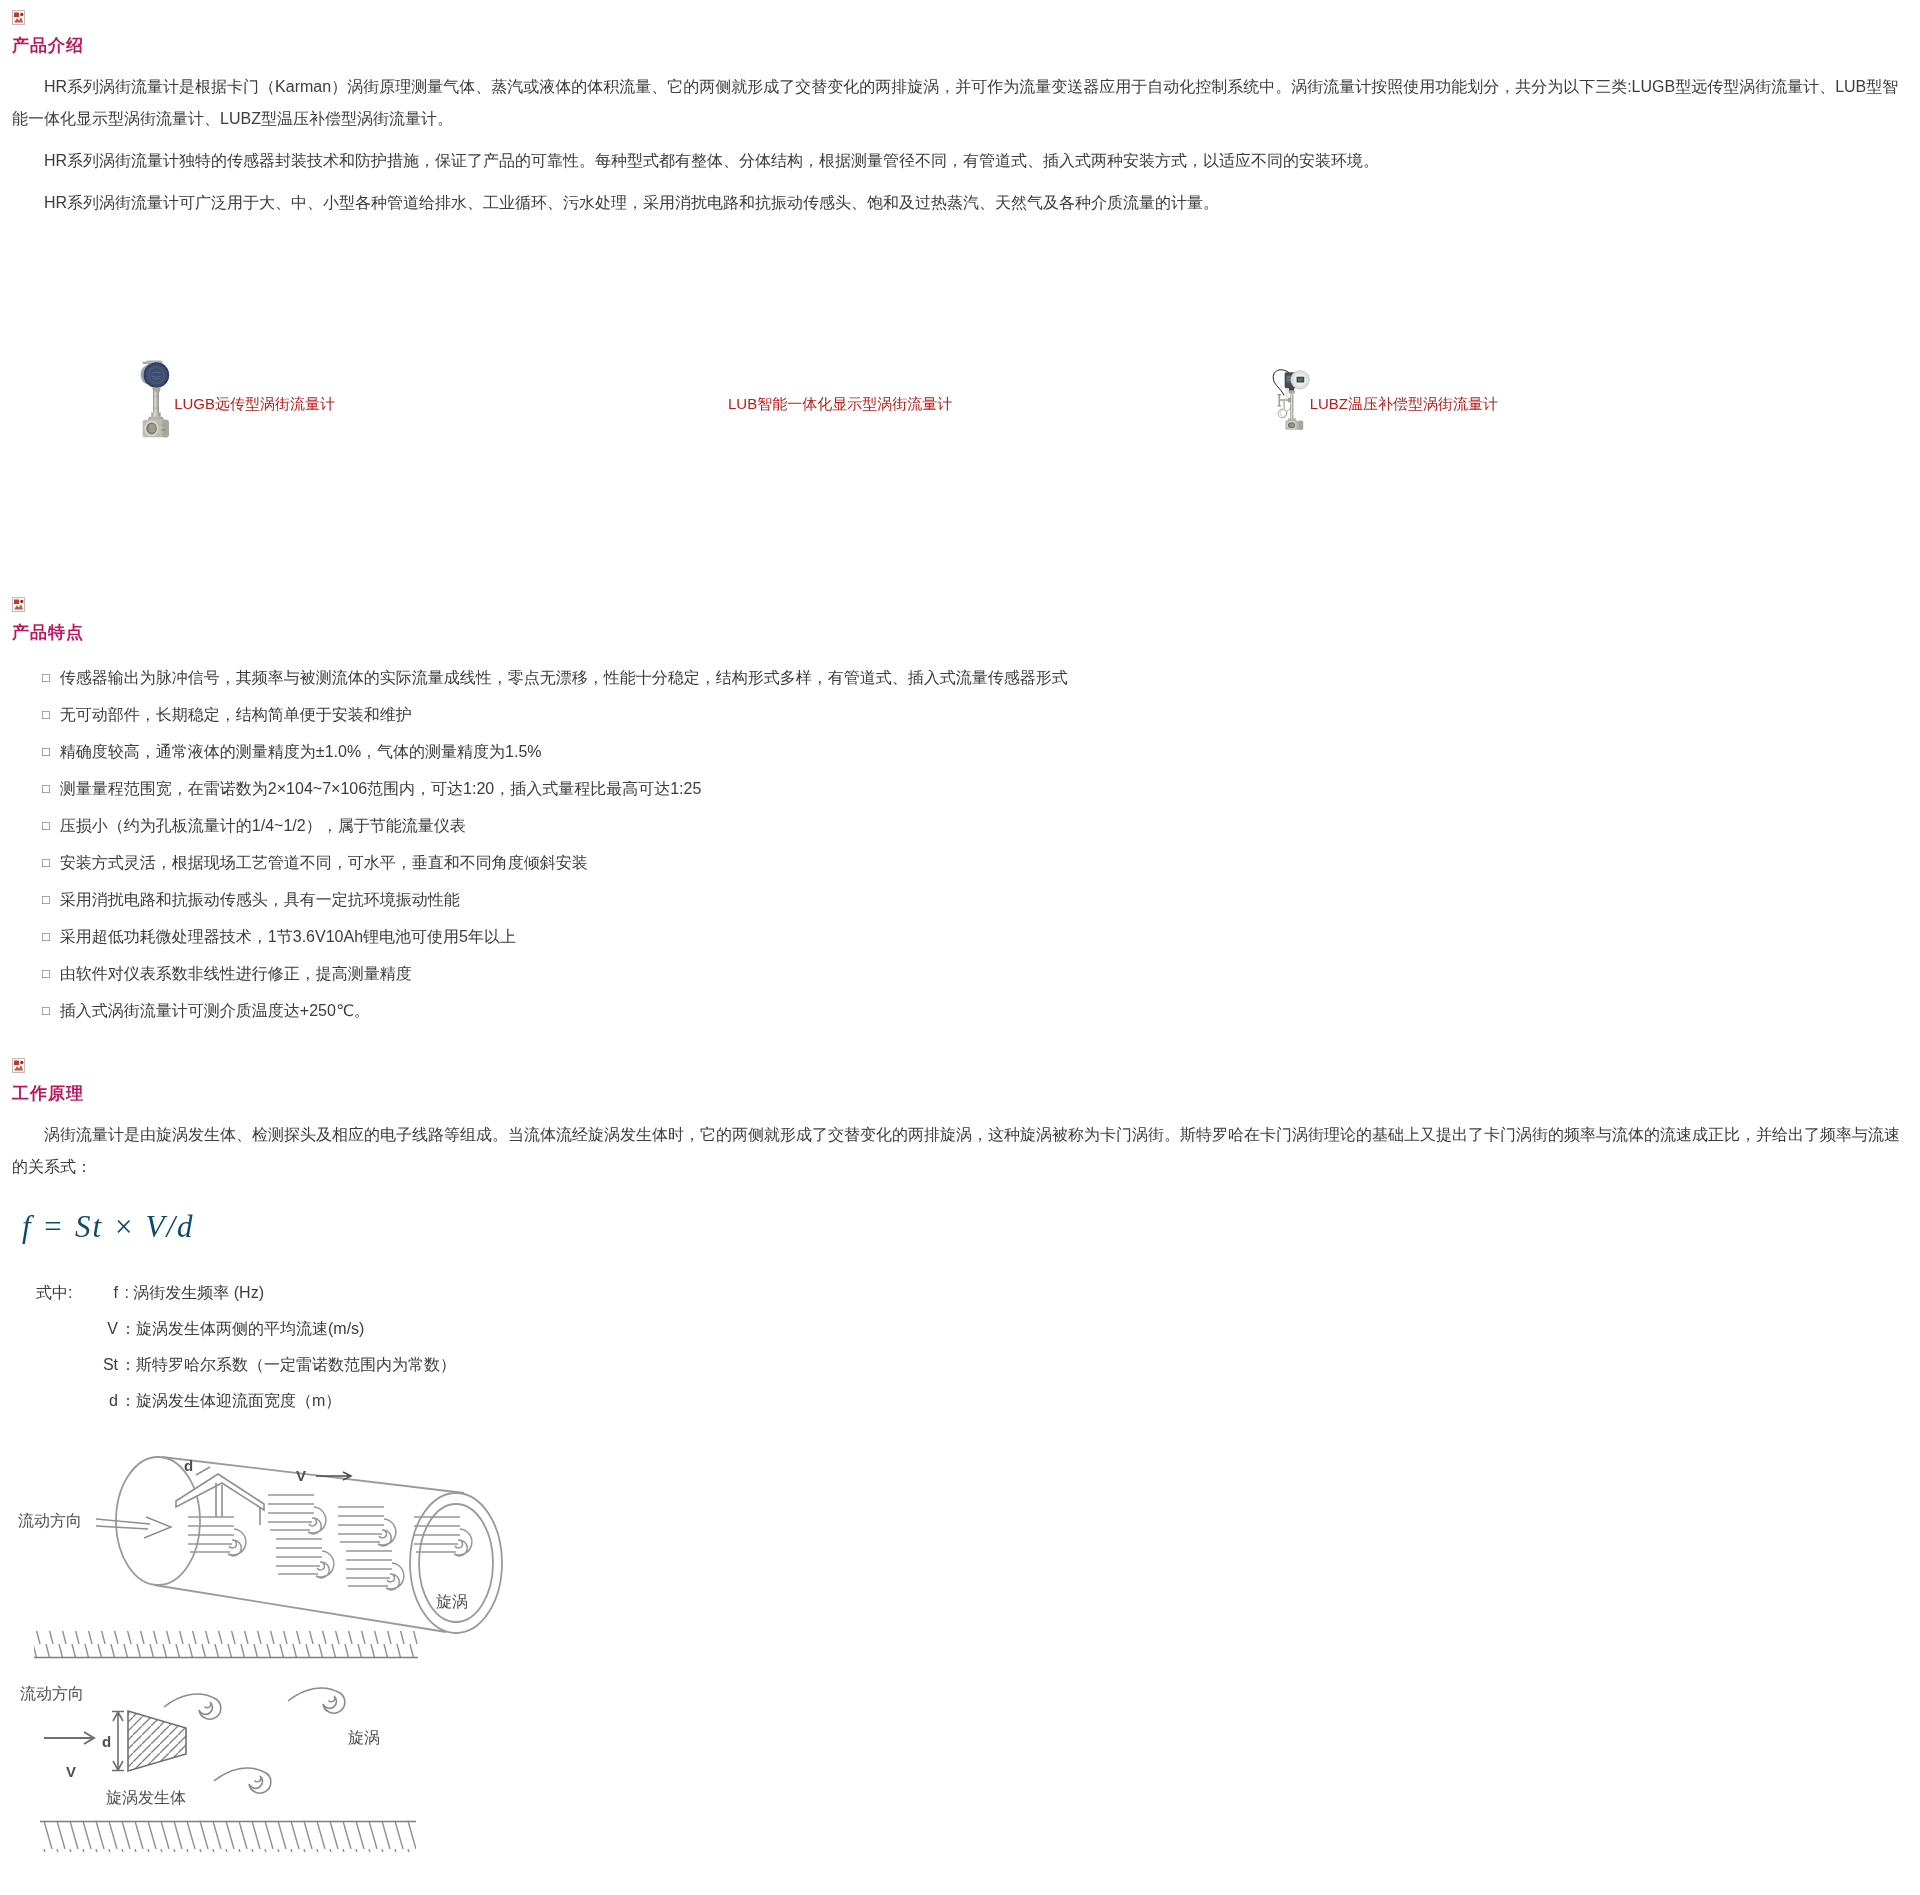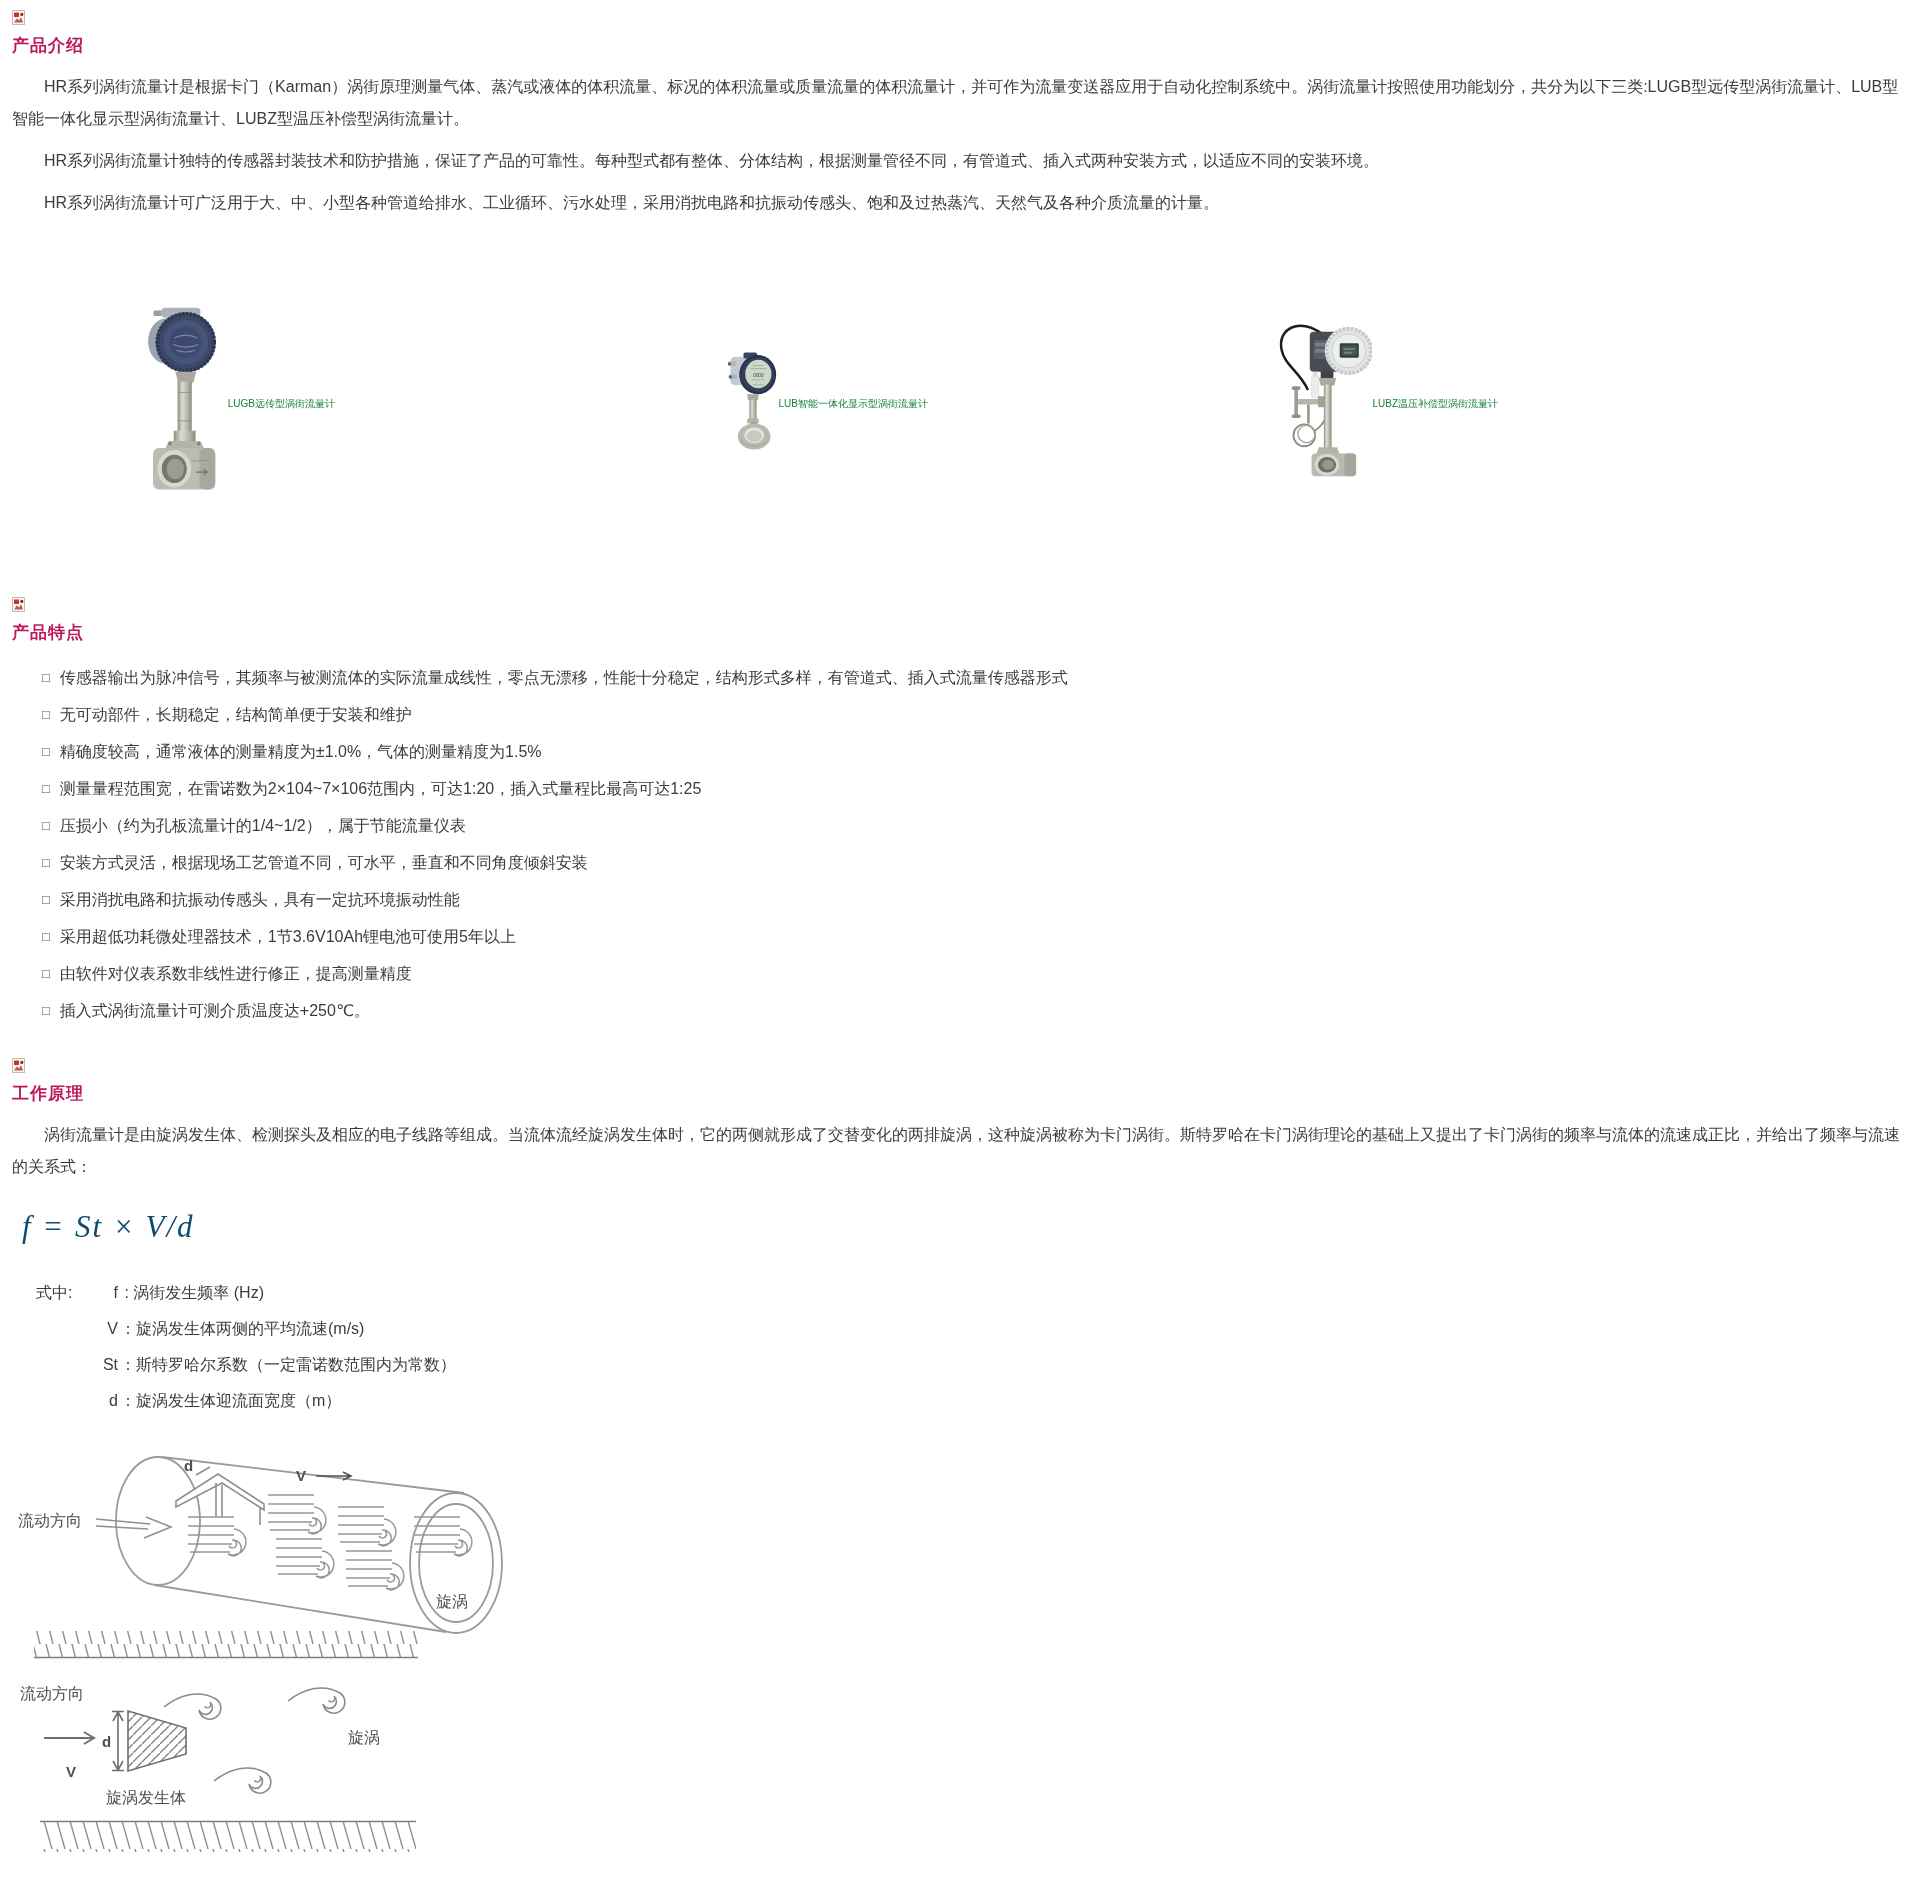--- a/index.html
+++ b/index.html
@@ -17,21 +17,21 @@
   }
   p.para{
     font-size:16px;line-height:32px;margin:0 0 10px 0;
     text-indent:2em;color:#3c3c3c;
   }
   .products{display:flex;margin-top:8px;}
   figure.product{margin:0;display:flex;flex-direction:row;align-items:center;}
   figure.p1{margin-left:123px;width:200px;}
   figure.p2{margin-left:393px;width:200px;}
   figure.p3{margin-left:340px;width:230px;}
-  figcaption{font-size:10px;color:#15803d;margin-top:10px;white-space:nowrap;}
+  figcaption{font-size:15px;color:#b91c1c;margin-top:10px;white-space:nowrap;}
   .sec-gap{margin-top:28px;}
   ul.feat{list-style:none;margin:16px 0 0 0;padding:0 0 0 30px;}
   ul.feat li{font-size:16px;line-height:36px;color:#3c3c3c;}
   ul.feat .blt{font-size:13px;color:#555;margin-right:10px;position:relative;top:-1px;}
   .formula{
     font-family:"Liberation Serif","DejaVu Serif",serif;
     font-style:italic;font-size:31px;color:#0c4a6e;
     margin:26px 0 0 10px;letter-spacing:2px;
   }
   .defs{margin-top:30px;}
@@ -49,21 +49,21 @@
 <div class="icon-row">
   <svg width="13" height="15">
     <rect x="0.5" y="0.5" width="12" height="14" fill="#fdf7f6" stroke="#c9b9b6"></rect>
     <rect x="2" y="2.5" width="5" height="4.5" fill="#c0392b"></rect>
     <circle cx="9.8" cy="4.4" r="1.6" fill="#8e2a20"></circle>
     <path d="M2,12.5 l3,-4.2 2,2.2 2.2,-3.2 1.8,5.2 z" fill="#b85c50"></path>
   </svg>
 </div>
 <h2 class="sec-title">产品介绍</h2>
 
-<p class="para">HR系列涡街流量计是根据卡门（Karman）涡街原理测量气体、蒸汽或液体的体积流量、标况的体积流量或质量流量的体积流量计，并可作为流量变送器应用于自动化控制系统中。涡街流量计按照使用功能划分，共分为以下三类:LUGB型远传型涡街流量计、LUB型智能一体化显示型涡街流量计、LUBZ型温压补偿型涡街流量计。</p>
+<p class="para">HR系列涡街流量计是根据卡门（Karman）涡街原理测量气体、蒸汽或液体的体积流量、它的两侧就形成了交替变化的两排旋涡，并可作为流量变送器应用于自动化控制系统中。涡街流量计按照使用功能划分，共分为以下三类:LUGB型远传型涡街流量计、LUB型智能一体化显示型涡街流量计、LUBZ型温压补偿型涡街流量计。</p>
 <p class="para">HR系列涡街流量计独特的传感器封装技术和防护措施，保证了产品的可靠性。每种型式都有整体、分体结构，根据测量管径不同，有管道式、插入式两种安装方式，以适应不同的安装环境。</p>
 <p class="para">HR系列涡街流量计可广泛用于大、中、小型各种管道给排水、工业循环、污水处理，采用消扰电路和抗振动传感头、饱和及过热蒸汽、天然气及各种介质流量的计量。</p>
 
 <div class="products">
 
   <figure class="product p1">
     <svg width="170" height="340" viewBox="0 0 170 340">
       <defs>
         <linearGradient id="g-steel1" x1="0" y1="0" x2="1" y2="0">
           <stop offset="0" stop-color="#8f8f86"></stop>

